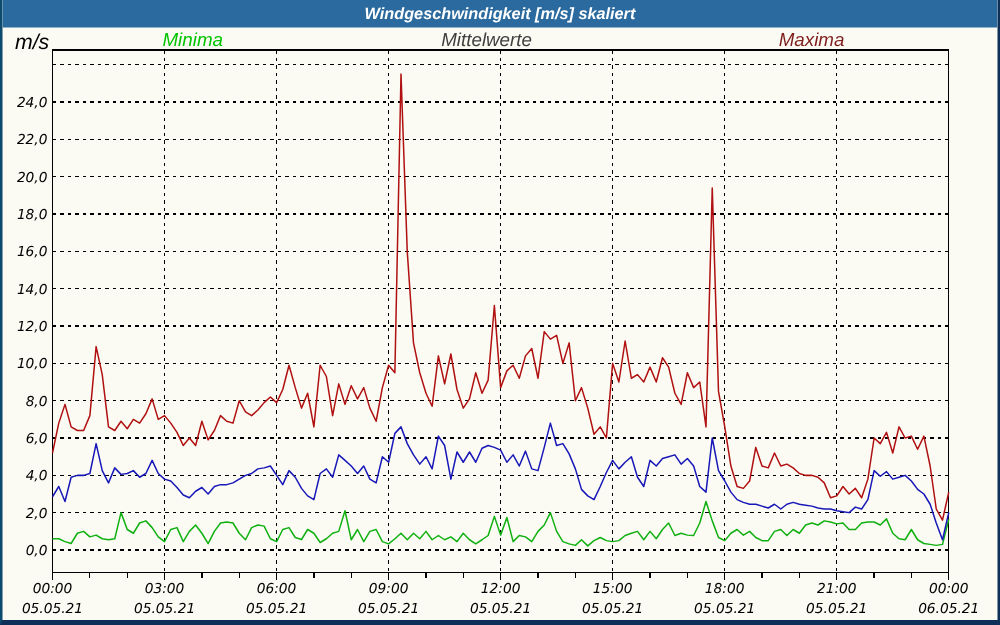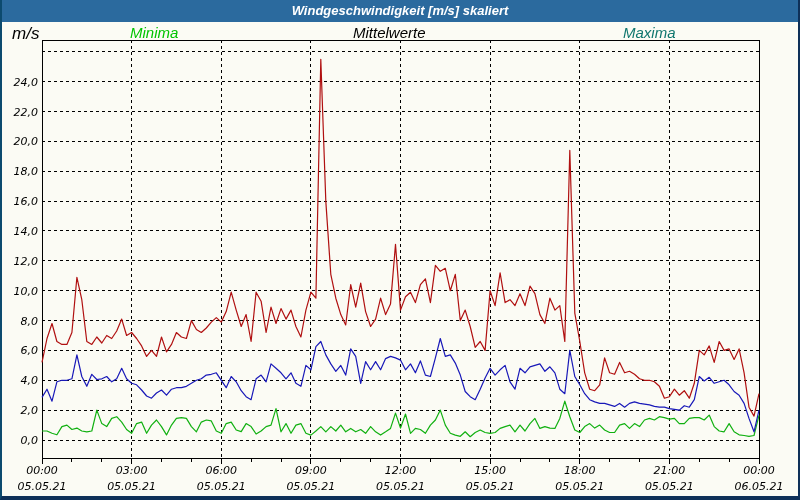--- a/index.html
+++ b/index.html
@@ -107,17 +107,17 @@
       <text x="667.375" y="474" text-anchor="middle">21:00</text>
       <text x="667.375" y="490" text-anchor="middle">05.05.21</text>
       <text x="757" y="474" text-anchor="middle">00:00</text>
       <text x="757" y="490" text-anchor="middle">06.05.21</text>
       <polyline points="40.0,431.0 45.0,431.0 50.0,433.3 54.9,434.8 59.9,426.6 64.9,425.1 69.9,429.5 74.9,428.1 79.8,431.0 84.8,431.8 89.8,431.0 94.8,410.1 99.8,423.6 104.7,426.6 109.7,418.4 114.7,416.7 119.7,422.1 124.6,429.5 129.6,433.3 134.6,423.6 139.6,422.1 144.6,433.3 149.5,425.1 154.5,420.0 159.5,426.6 164.5,434.9 169.5,425.1 174.4,418.4 179.4,417.6 184.4,418.4 189.4,426.6 194.4,431.8 199.3,422.1 204.3,420.0 209.3,420.9 214.3,431.0 219.3,433.3 224.2,423.6 229.2,422.1 234.2,430.0 239.2,431.6 244.1,423.6 249.1,426.6 254.1,434.0 259.1,431.0 264.1,426.6 269.0,425.1 274.0,408.6 279.0,431.8 284.0,423.6 289.0,433.3 293.9,425.1 298.9,423.6 303.9,433.3 308.9,435.1 313.9,431.0 318.8,426.6 323.8,431.8 328.8,426.6 333.8,431.0 338.8,425.1 343.7,431.8 348.7,428.4 353.7,431.8 358.7,429.5 363.6,433.3 368.6,426.6 373.6,431.8 378.6,435.1 383.6,431.8 388.5,428.4 393.5,413.1 398.5,428.1 403.5,414.0 408.5,433.3 413.4,428.4 418.4,429.5 423.4,433.3 428.4,425.1 433.4,420.0 438.3,410.1 443.3,425.1 448.3,433.3 453.3,435.1 458.3,436.3 463.2,431.8 468.2,436.7 473.2,432.5 478.2,430.0 483.1,432.5 488.1,433.3 493.1,432.5 498.1,428.4 503.1,426.6 508.0,425.1 513.0,431.8 518.0,425.1 523.0,431.0 528.0,423.6 532.9,418.4 537.9,428.4 542.9,426.6 547.9,428.1 552.9,428.4 557.8,418.4 562.8,401.2 567.8,416.7 572.8,430.0 577.8,432.5 582.7,426.6 587.7,423.6 592.7,428.1 597.7,425.1 602.6,430.0 607.6,432.5 612.6,432.5 617.6,425.1 622.6,423.6 627.5,428.4 632.5,423.6 637.5,426.6 642.5,420.0 647.5,418.4 652.4,420.0 657.4,416.7 662.4,417.6 667.4,419.1 672.4,418.4 677.3,423.6 682.3,423.6 687.3,418.4 692.3,417.6 697.3,417.6 702.2,420.0 707.2,415.1 712.2,426.6 717.2,431.0 722.1,431.8 727.1,423.6 732.1,431.8 737.1,434.8 742.1,435.5 747.0,436.3 752.0,435.5 757.0,415.4" class="series" stroke="#10b010"></polyline>
       <polyline points="40.0,397.4 45.0,389.2 50.0,401.2 54.9,381.8 59.9,380.3 64.9,380.3 69.9,378.8 74.9,354.9 79.8,376.5 84.8,386.3 89.8,374.3 94.8,379.5 99.8,378.8 104.7,376.5 109.7,381.8 114.7,378.8 119.7,368.3 124.6,378.8 129.6,383.3 134.6,384.8 139.6,390.0 144.6,396.0 149.5,398.2 154.5,393.0 159.5,390.0 164.5,395.2 169.5,389.2 174.4,387.7 179.4,387.7 184.4,386.3 189.4,383.3 194.4,380.3 199.3,378.8 204.3,375.1 209.3,374.3 214.3,372.8 219.3,380.3 224.2,387.7 229.2,376.5 234.2,381.8 239.2,390.7 244.1,396.7 249.1,399.7 254.1,378.8 259.1,375.1 264.1,381.8 269.0,363.9 274.0,368.3 279.0,372.8 284.0,378.8 289.0,372.8 293.9,383.3 298.9,386.3 303.9,365.4 308.9,369.8 313.9,346.7 318.8,341.5 323.8,354.9 328.8,363.9 333.8,371.3 338.8,365.4 343.7,375.1 348.7,348.9 353.7,356.4 358.7,383.3 363.6,361.6 368.6,369.8 373.6,361.6 378.6,369.8 383.6,358.6 388.5,356.4 393.5,357.9 398.5,360.1 403.5,369.8 408.5,363.9 413.4,372.8 418.4,360.9 423.4,375.1 428.4,376.5 433.4,357.9 438.3,338.5 443.3,356.4 448.3,354.9 453.3,363.1 458.3,375.1 463.2,391.5 468.2,396.7 473.2,399.7 478.2,389.2 483.1,378.0 488.1,368.3 493.1,375.1 498.1,369.8 503.1,365.4 508.0,381.8 513.0,389.2 518.0,368.3 523.0,372.8 528.0,366.8 532.9,365.4 537.9,363.9 542.9,371.3 547.9,366.8 552.9,372.8 557.8,389.2 562.8,393.7 567.8,350.4 572.8,376.5 577.8,384.8 582.7,393.7 587.7,399.7 592.7,401.9 597.7,403.4 602.6,403.4 607.6,404.9 612.6,406.4 617.6,403.4 622.6,407.2 627.5,403.4 632.5,401.9 637.5,403.4 642.5,404.2 647.5,404.9 652.4,406.4 657.4,407.2 662.4,407.2 667.4,408.6 672.4,409.4 677.3,410.1 682.3,405.7 687.3,407.2 692.3,399.7 697.3,376.5 702.2,381.0 707.2,377.3 712.2,383.3 717.2,381.8 722.1,380.3 727.1,384.8 732.1,391.5 737.1,395.2 742.1,403.4 747.0,418.4 752.0,431.8 757.0,410.1" class="series" stroke="#1818b8"></polyline>
       <polyline points="40.0,362.4 45.0,338.5 50.0,323.5 54.9,341.5 59.9,344.4 64.9,344.4 69.9,332.5 74.9,277.3 79.8,299.7 84.8,341.5 89.8,344.4 94.8,337.0 99.8,343.0 104.7,335.5 109.7,338.5 114.7,331.0 119.7,319.1 124.6,335.5 129.6,332.5 134.6,338.5 139.6,345.9 144.6,356.4 149.5,350.4 154.5,356.4 159.5,337.0 164.5,351.9 169.5,344.4 174.4,332.5 179.4,337.0 184.4,338.5 189.4,320.6 194.4,329.5 199.3,332.5 204.3,328.0 209.3,322.1 214.3,317.6 219.3,322.1 224.2,311.6 229.2,292.2 234.2,310.1 239.2,326.5 244.1,314.6 249.1,341.5 254.1,292.2 259.1,301.2 264.1,332.5 269.0,307.1 274.0,323.5 279.0,308.6 284.0,319.1 289.0,310.1 293.9,326.5 298.9,337.0 303.9,310.1 308.9,292.2 313.9,298.2 318.8,59.3 323.8,201.1 328.8,274.3 333.8,298.2 338.8,314.6 343.7,325.0 348.7,284.7 353.7,307.1 358.7,283.2 363.6,311.6 368.6,326.5 373.6,319.1 378.6,298.2 383.6,314.6 388.5,304.1 393.5,244.4 398.5,310.1 403.5,296.7 408.5,292.2 413.4,302.6 418.4,284.7 423.4,278.8 428.4,302.6 433.4,265.3 438.3,271.3 443.3,268.3 448.3,290.7 453.3,274.3 458.3,320.6 463.2,310.1 468.2,326.5 473.2,347.4 478.2,341.5 483.1,350.4 488.1,290.7 493.1,305.6 498.1,272.8 503.1,302.6 508.0,299.7 513.0,305.6 518.0,293.7 523.0,305.6 528.0,286.2 532.9,293.7 537.9,314.6 542.9,323.5 547.9,298.2 552.9,310.1 557.8,305.6 562.8,341.5 567.8,150.4 572.8,313.1 577.8,341.5 582.7,372.8 587.7,389.2 592.7,390.7 597.7,384.8 602.6,357.9 607.6,372.8 612.6,374.3 617.6,362.4 622.6,372.8 627.5,371.3 632.5,374.3 637.5,378.8 642.5,380.3 647.5,380.3 652.4,381.8 657.4,386.3 662.4,398.2 667.4,396.7 672.4,389.2 677.3,395.2 682.3,390.7 687.3,398.2 692.3,383.3 697.3,350.4 702.2,354.9 707.2,345.9 712.2,362.4 717.2,341.5 722.1,350.4 727.1,348.9 732.1,359.4 737.1,348.9 742.1,372.8 747.0,407.2 752.0,416.1 757.0,393.7" class="series" stroke="#b01010"></polyline>
     </svg>
 
   <span class="legend-label" id="legend-minima" style="color: rgb(0, 196, 0);">Minima</span>
-  <span class="legend-label" id="legend-mittelwerte" style="color: #000000;">Mittelwerte</span>
-  <span class="legend-label" id="legend-maxima" style="color: #0f766e;">Maxima</span>
+  <span class="legend-label" id="legend-mittelwerte" style="color: #404040;">Mittelwerte</span>
+  <span class="legend-label" id="legend-maxima" style="color: #7f1d1d;">Maxima</span>
 
   <div id="yunit">m/s</div>
 </div>
 
 </body></html>

